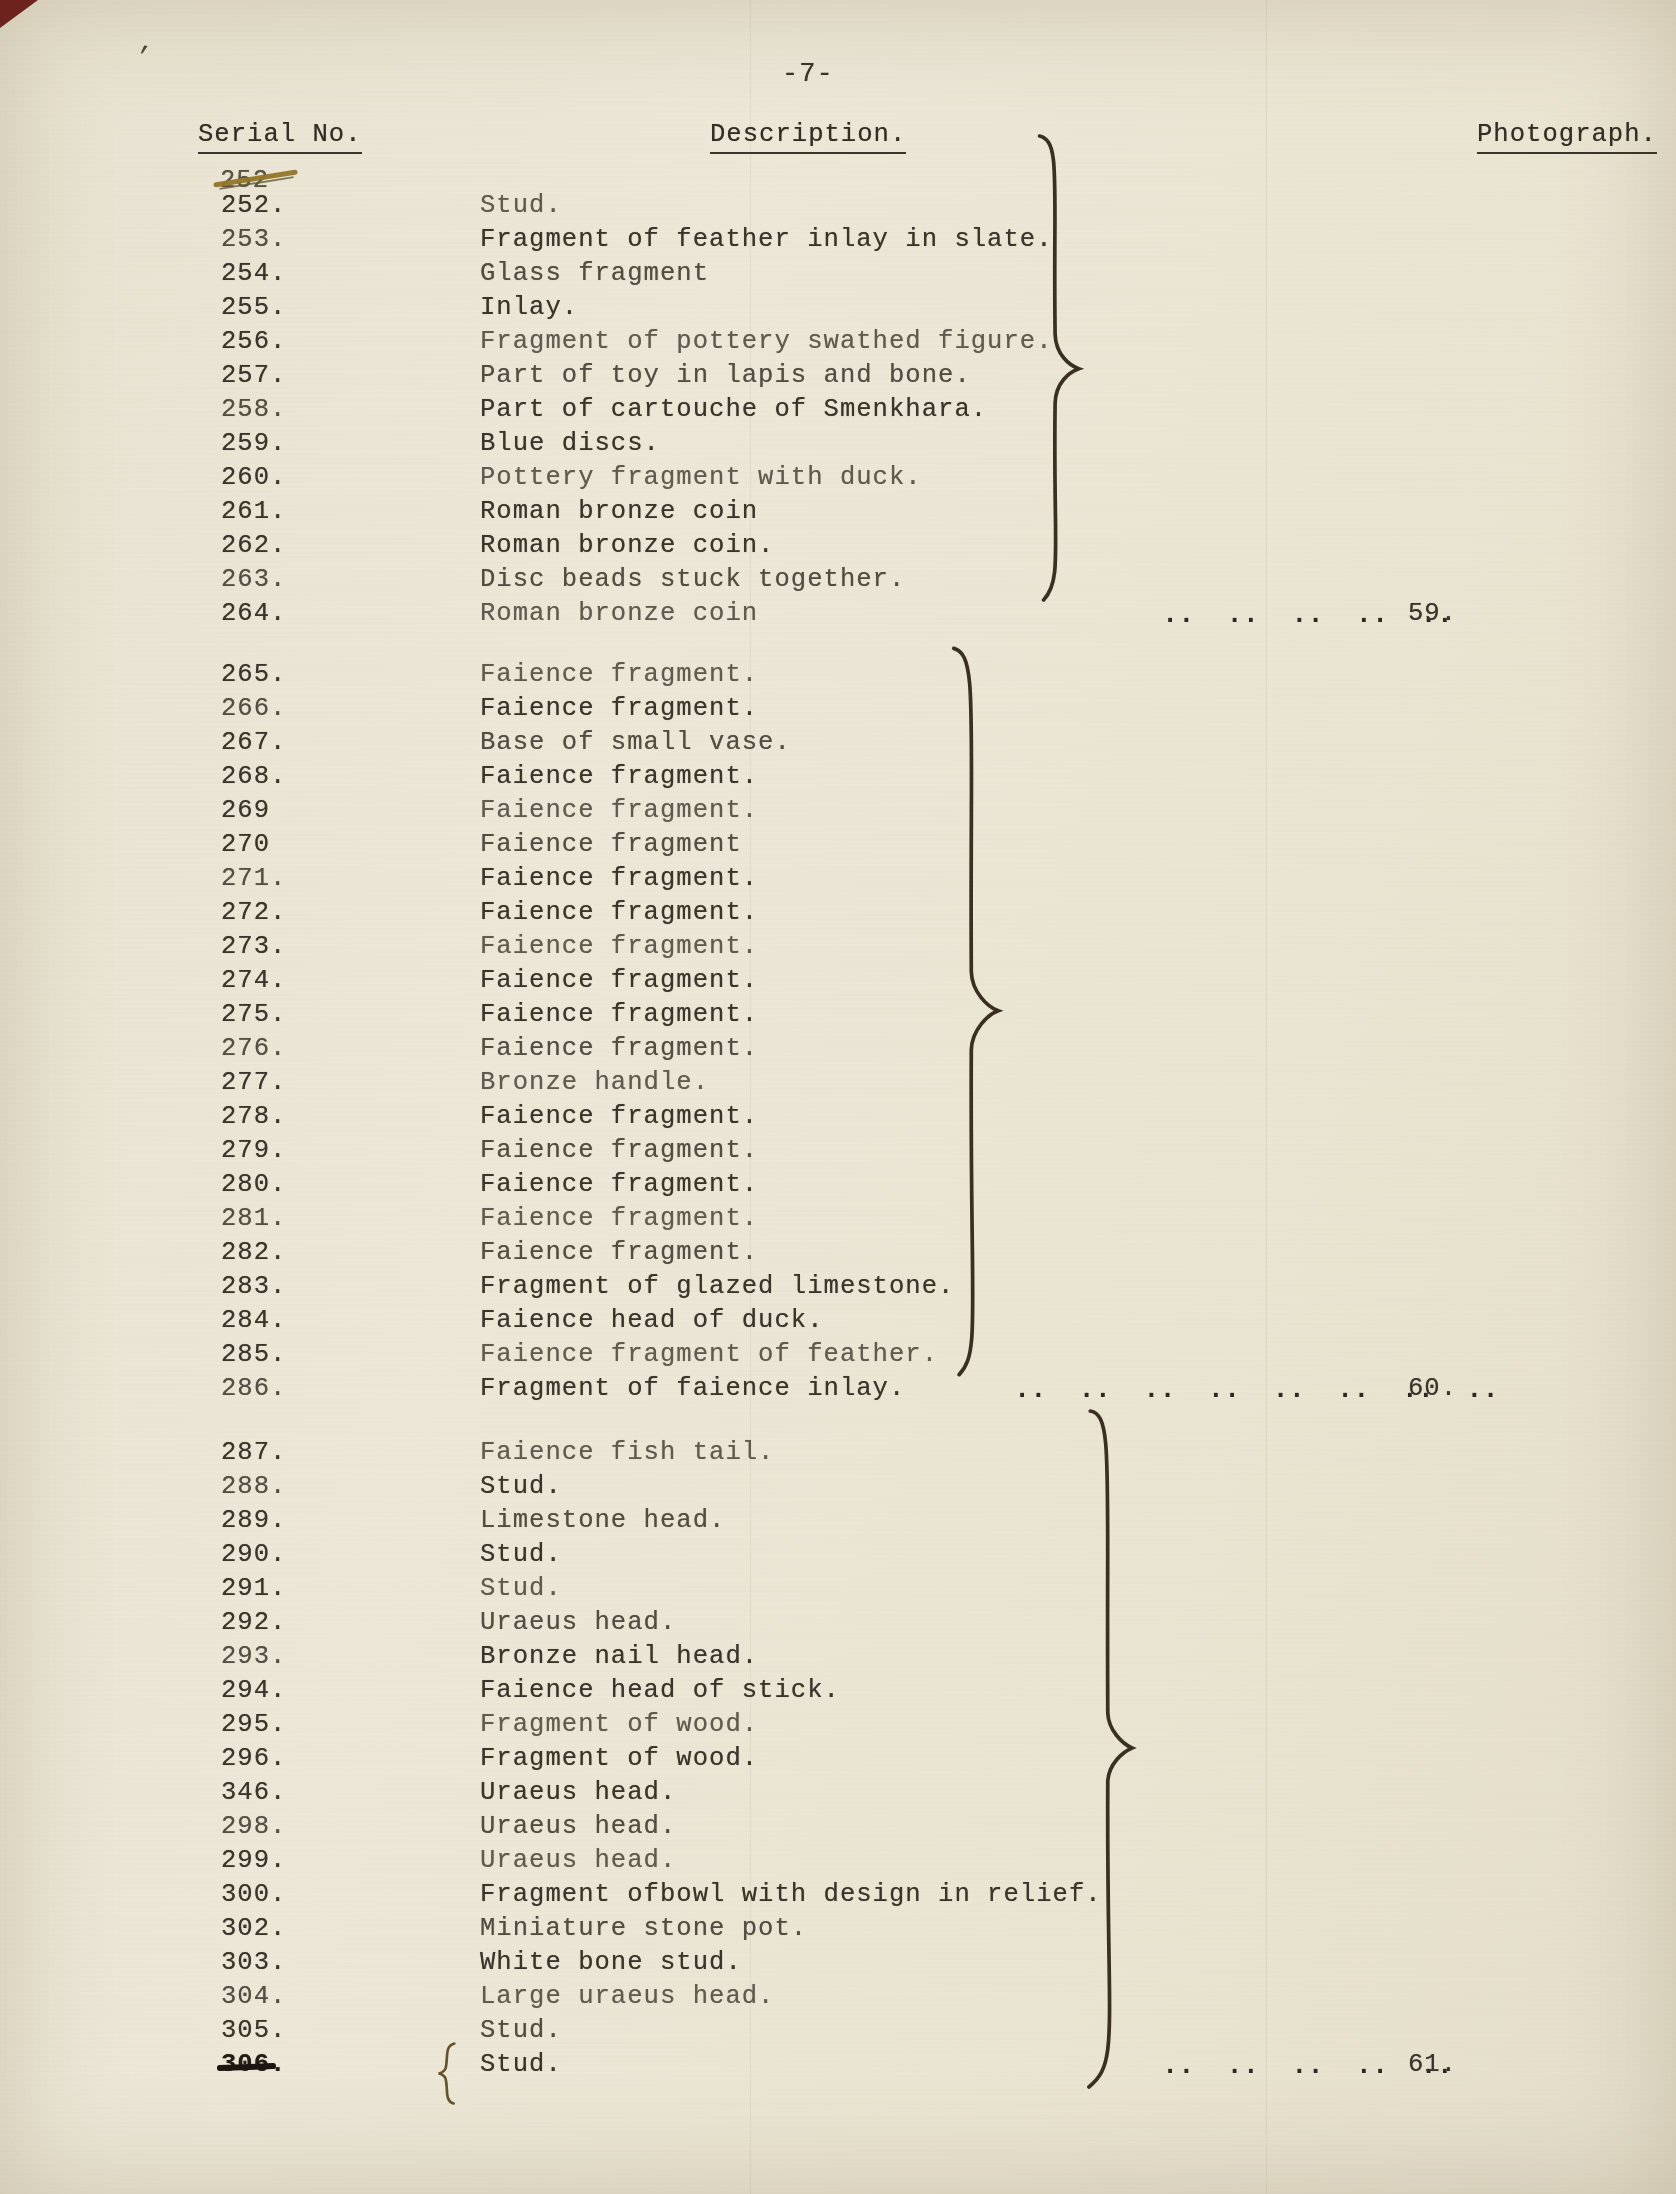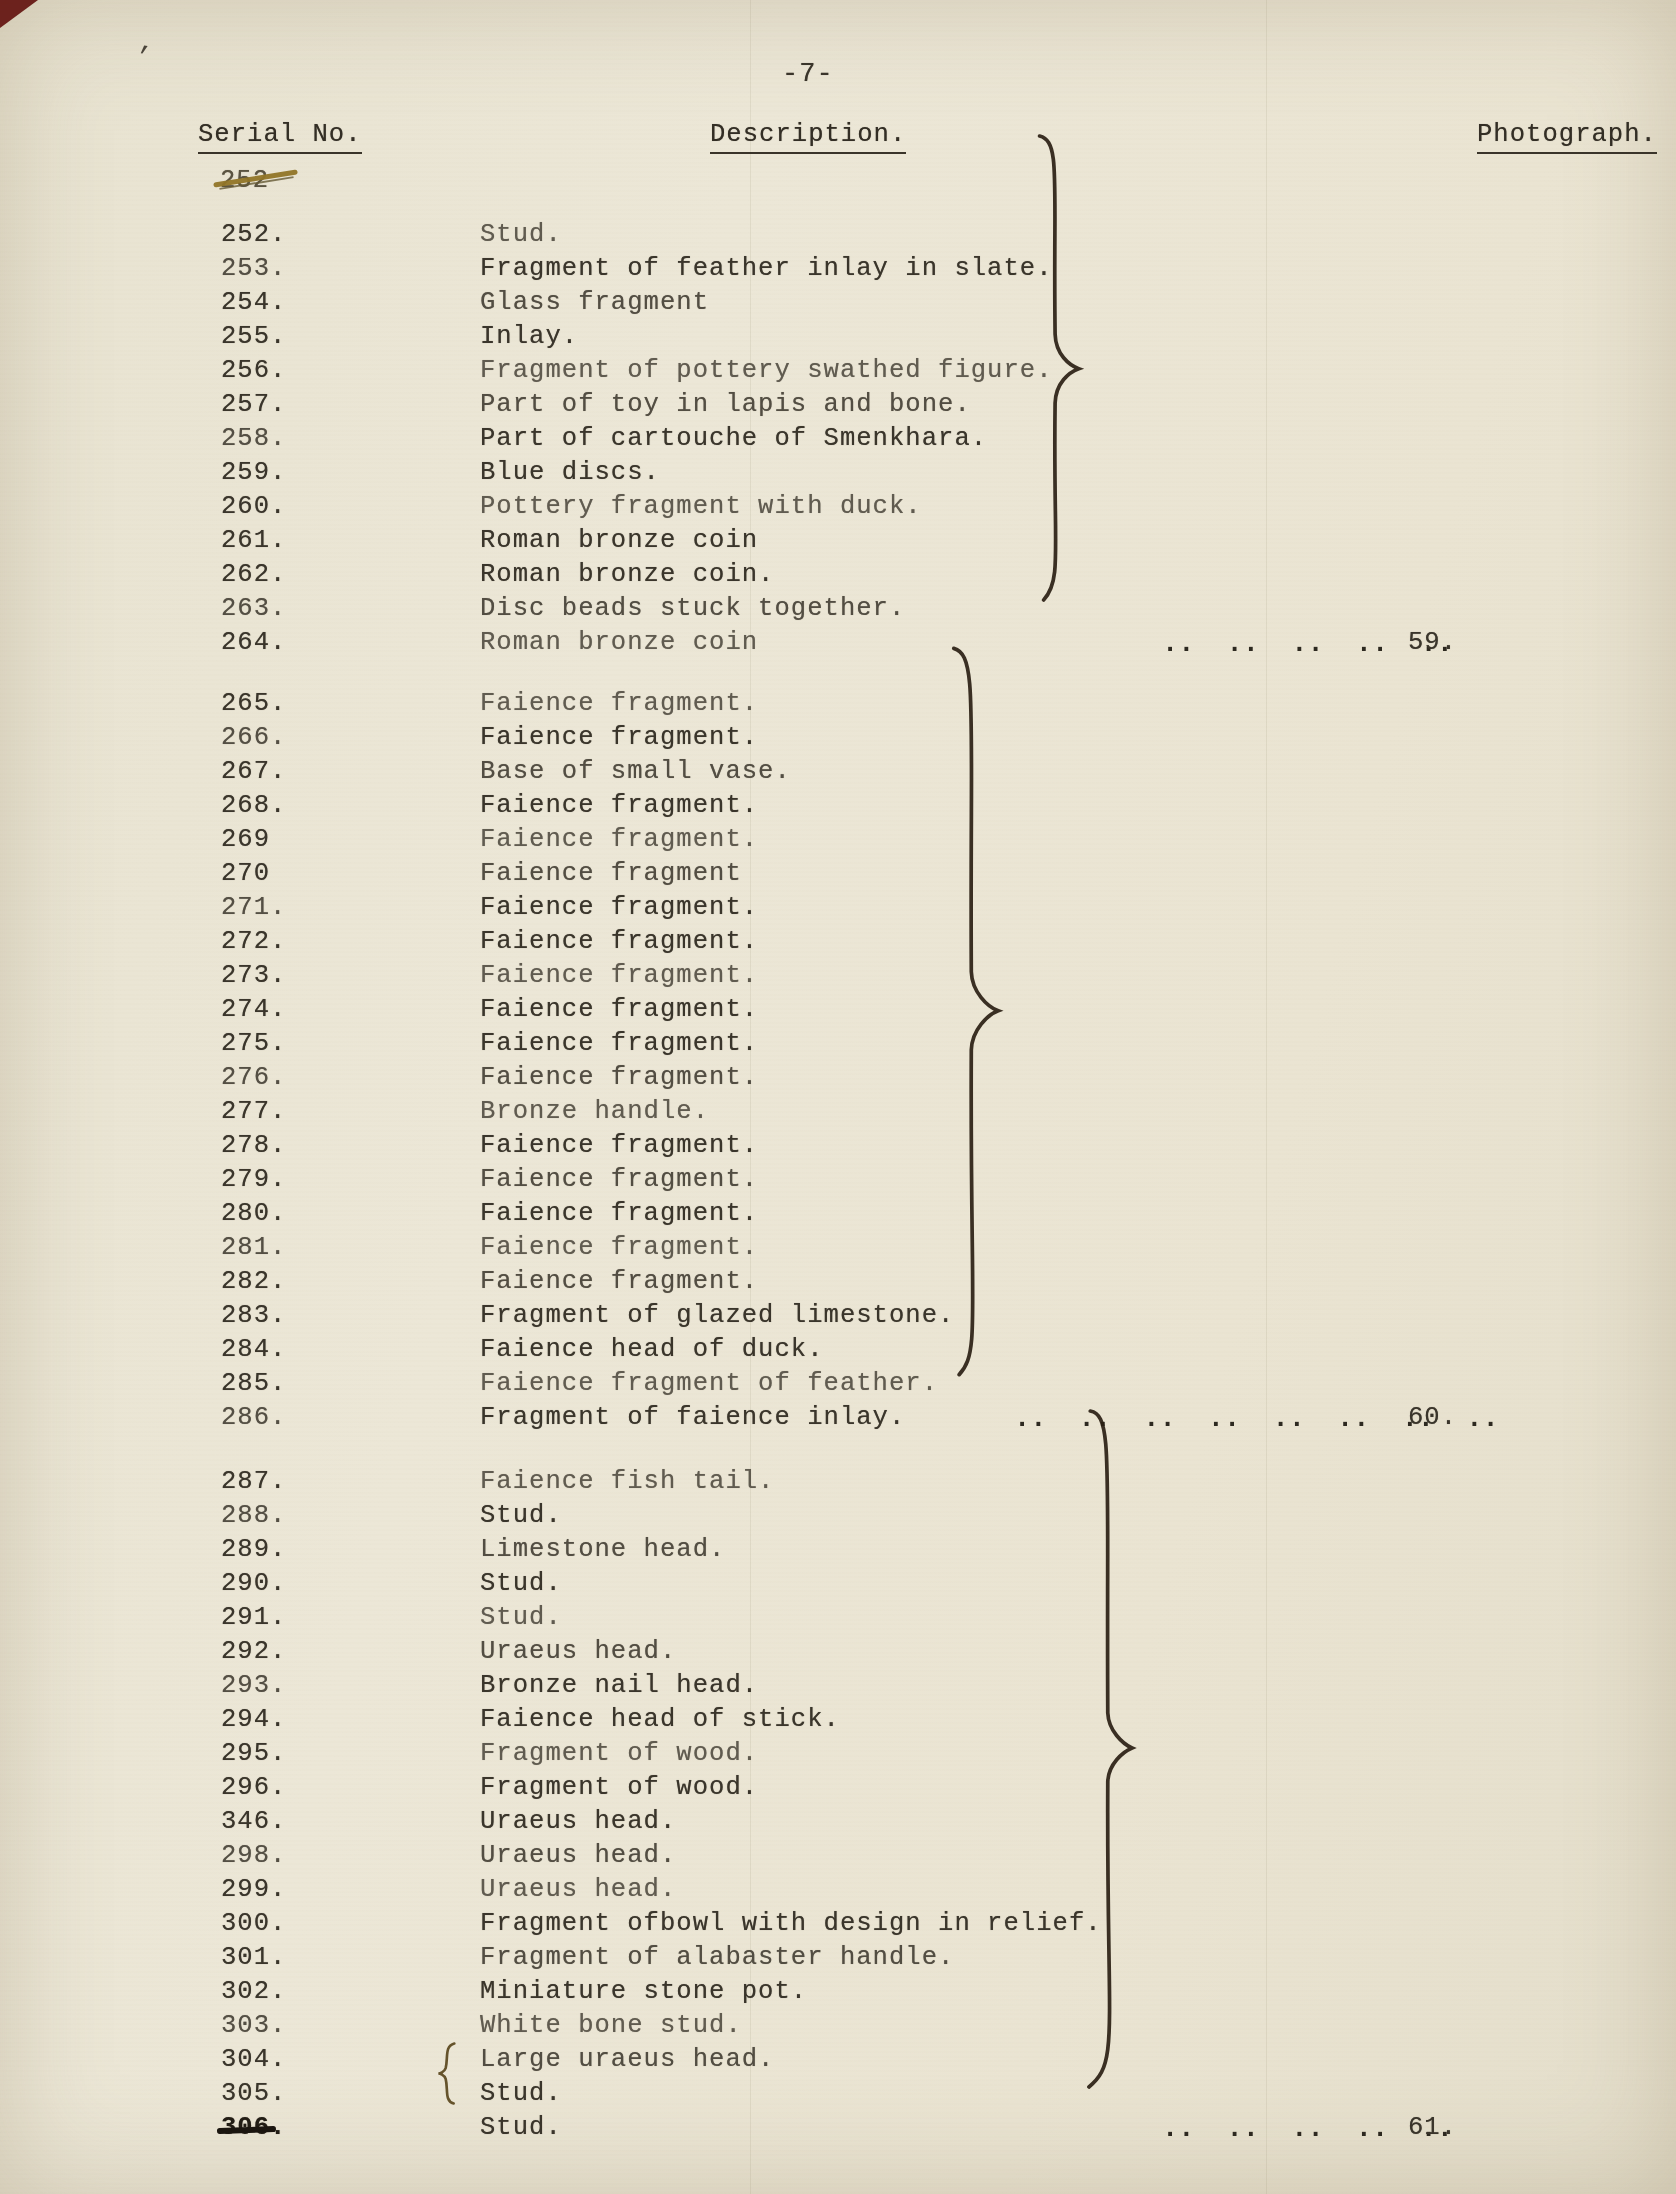--- a/index.html
+++ b/index.html
@@ -30,21 +30,21 @@
   .col-header-serial{left:198px;}
   .col-header-description{left:710px;}
   .col-header-photograph{left:1477px;text-align:center;}
 
   .crossed-serial{position:absolute;top:166px;left:220px;color:#5a5340;}
   .crossed-serial::after{content:'';position:absolute;left:-6.7px;top:10px;width:85px;height:4.7px;
     background:#917527;transform:rotate(-9deg);border-radius:2.7px;opacity:.95;}
   .crossed-serial::before{content:'';position:absolute;left:-1.3px;top:15.5px;width:75px;height:2px;
     background:#655a35;transform:rotate(-9deg);opacity:.8;}
 
-  .group{position:absolute;left:0;right:0;margin-top:29px;}
+  .group{position:absolute;left:0;right:0;}
   .group-0{top:191px;} .group-1{top:660px;} .group-2{top:1438px;}
   .row{position:relative;height:34px;}
   .serial{position:absolute;left:221px;}
   .desc{position:absolute;left:480px;}
   .row:nth-child(3n) .desc{opacity:.86;}
   .row:nth-child(4n+1) .desc{opacity:.78;}
   .row:nth-child(5n+2) .serial{opacity:.85;}
 
   .serial.struck{font-weight:700;color:#221d15;}
   .serial.struck::after{content:'';position:absolute;left:-4px;top:13.5px;width:59px;height:6px;
@@ -325,25 +325,20 @@
 
   </div>
       <div class="row">
     <span class="serial ink">299.</span>
     <span class="desc ink">Uraeus head.</span>
 
   </div>
       <div class="row">
     <span class="serial ink">300.</span>
     <span class="desc ink">Fragment ofbowl with design in relief.</span>
-
-  </div>
-      <div class="row">
-    <span class="serial ink">301.</span>
-    <span class="desc ink">Fragment of alabaster handle.</span>
 
   </div>
       <div class="row">
     <span class="serial ink">302.</span>
     <span class="desc ink">Miniature stone pot.</span>
 
   </div>
       <div class="row">
     <span class="serial ink">303.</span>
     <span class="desc ink">White bone stud.</span>

